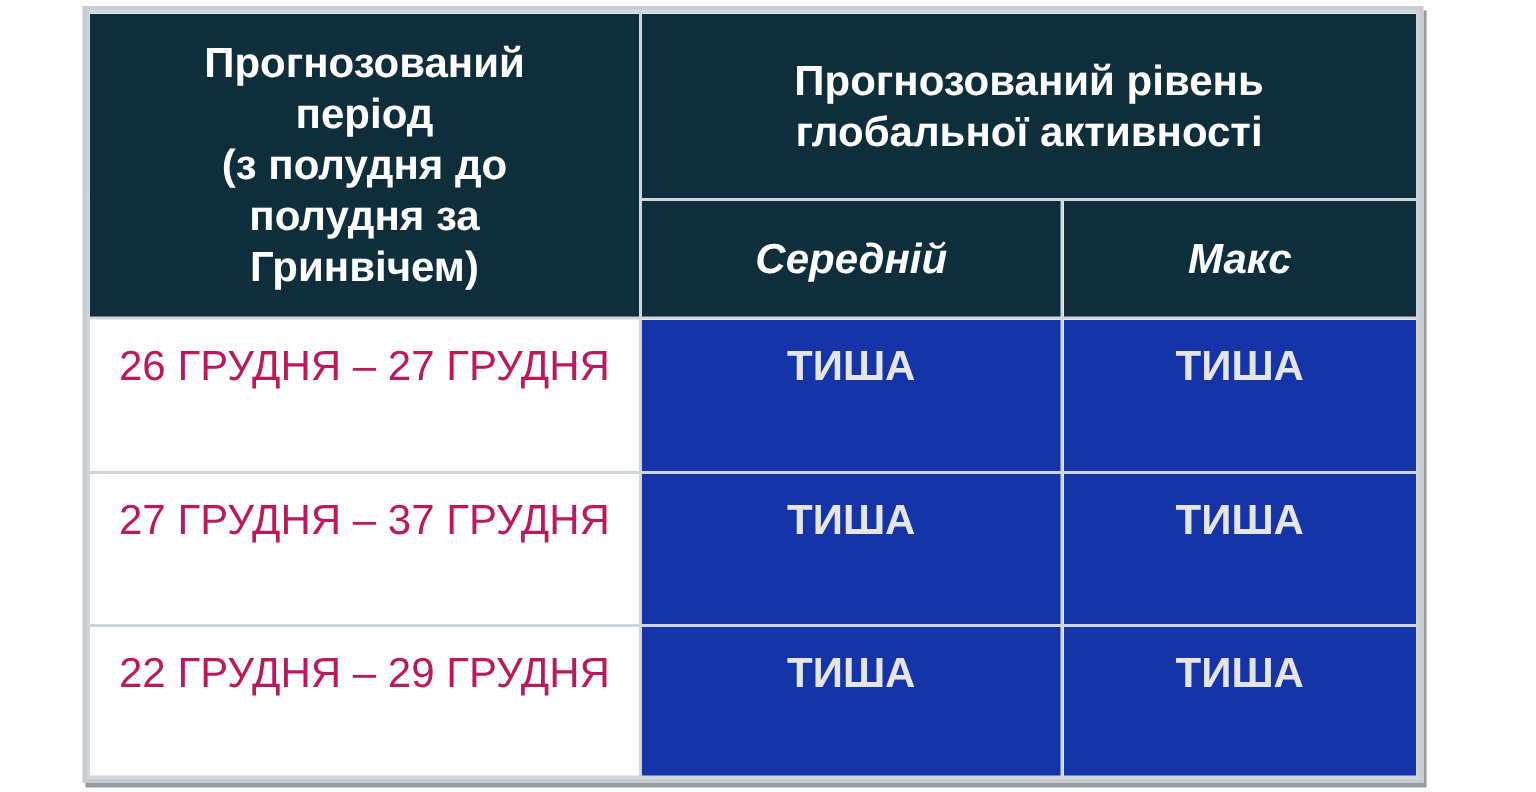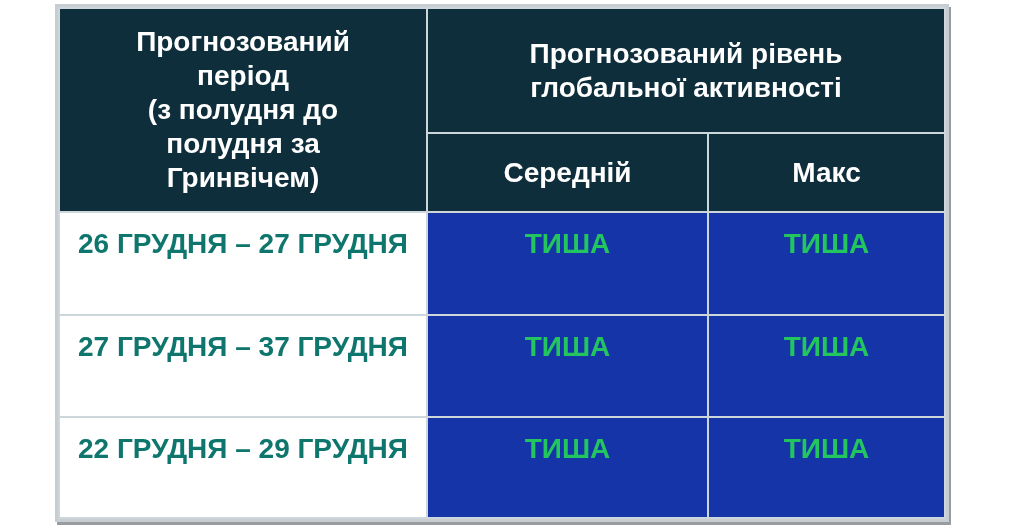--- a/index.html
+++ b/index.html
@@ -45,38 +45,38 @@
   th {
     background: #0e2e3c;
     color: #ffffff;
     font-weight: bold;
     font-size: 28px;
     line-height: 34px;
     vertical-align: middle;
   }
   th.multiline { white-space: pre-line; }
   tr.head-row-1 { height: 125px; }
-  tr.head-row-2 { height: 79px; }
+  tr.head-row-2 { height: 79px; font-style: italic; }
 
   
   tr.data-row-1 { height: 103px; }
   tr.data-row-2 { height: 102px; }
   tr.data-row-3 { height: 101px; }
   td.period-cell {
     background: #ffffff;
-    color: #0f766e;
+    color: #be185d;
     font-size: 28px;
     line-height: 35px;
-    font-weight: bold;
+    font-weight: normal;
     vertical-align: top;
     padding-top: 13px;
   }
   td.quiet-cell {
     background: #1434a8;
-    color: #22c55e;
+    color: #e5e5e5;
     font-size: 28px;
     line-height: 35px;
     font-weight: bold;
     vertical-align: top;
     padding-top: 13px;
   }
 </style>
 </head>
 <body>
 

